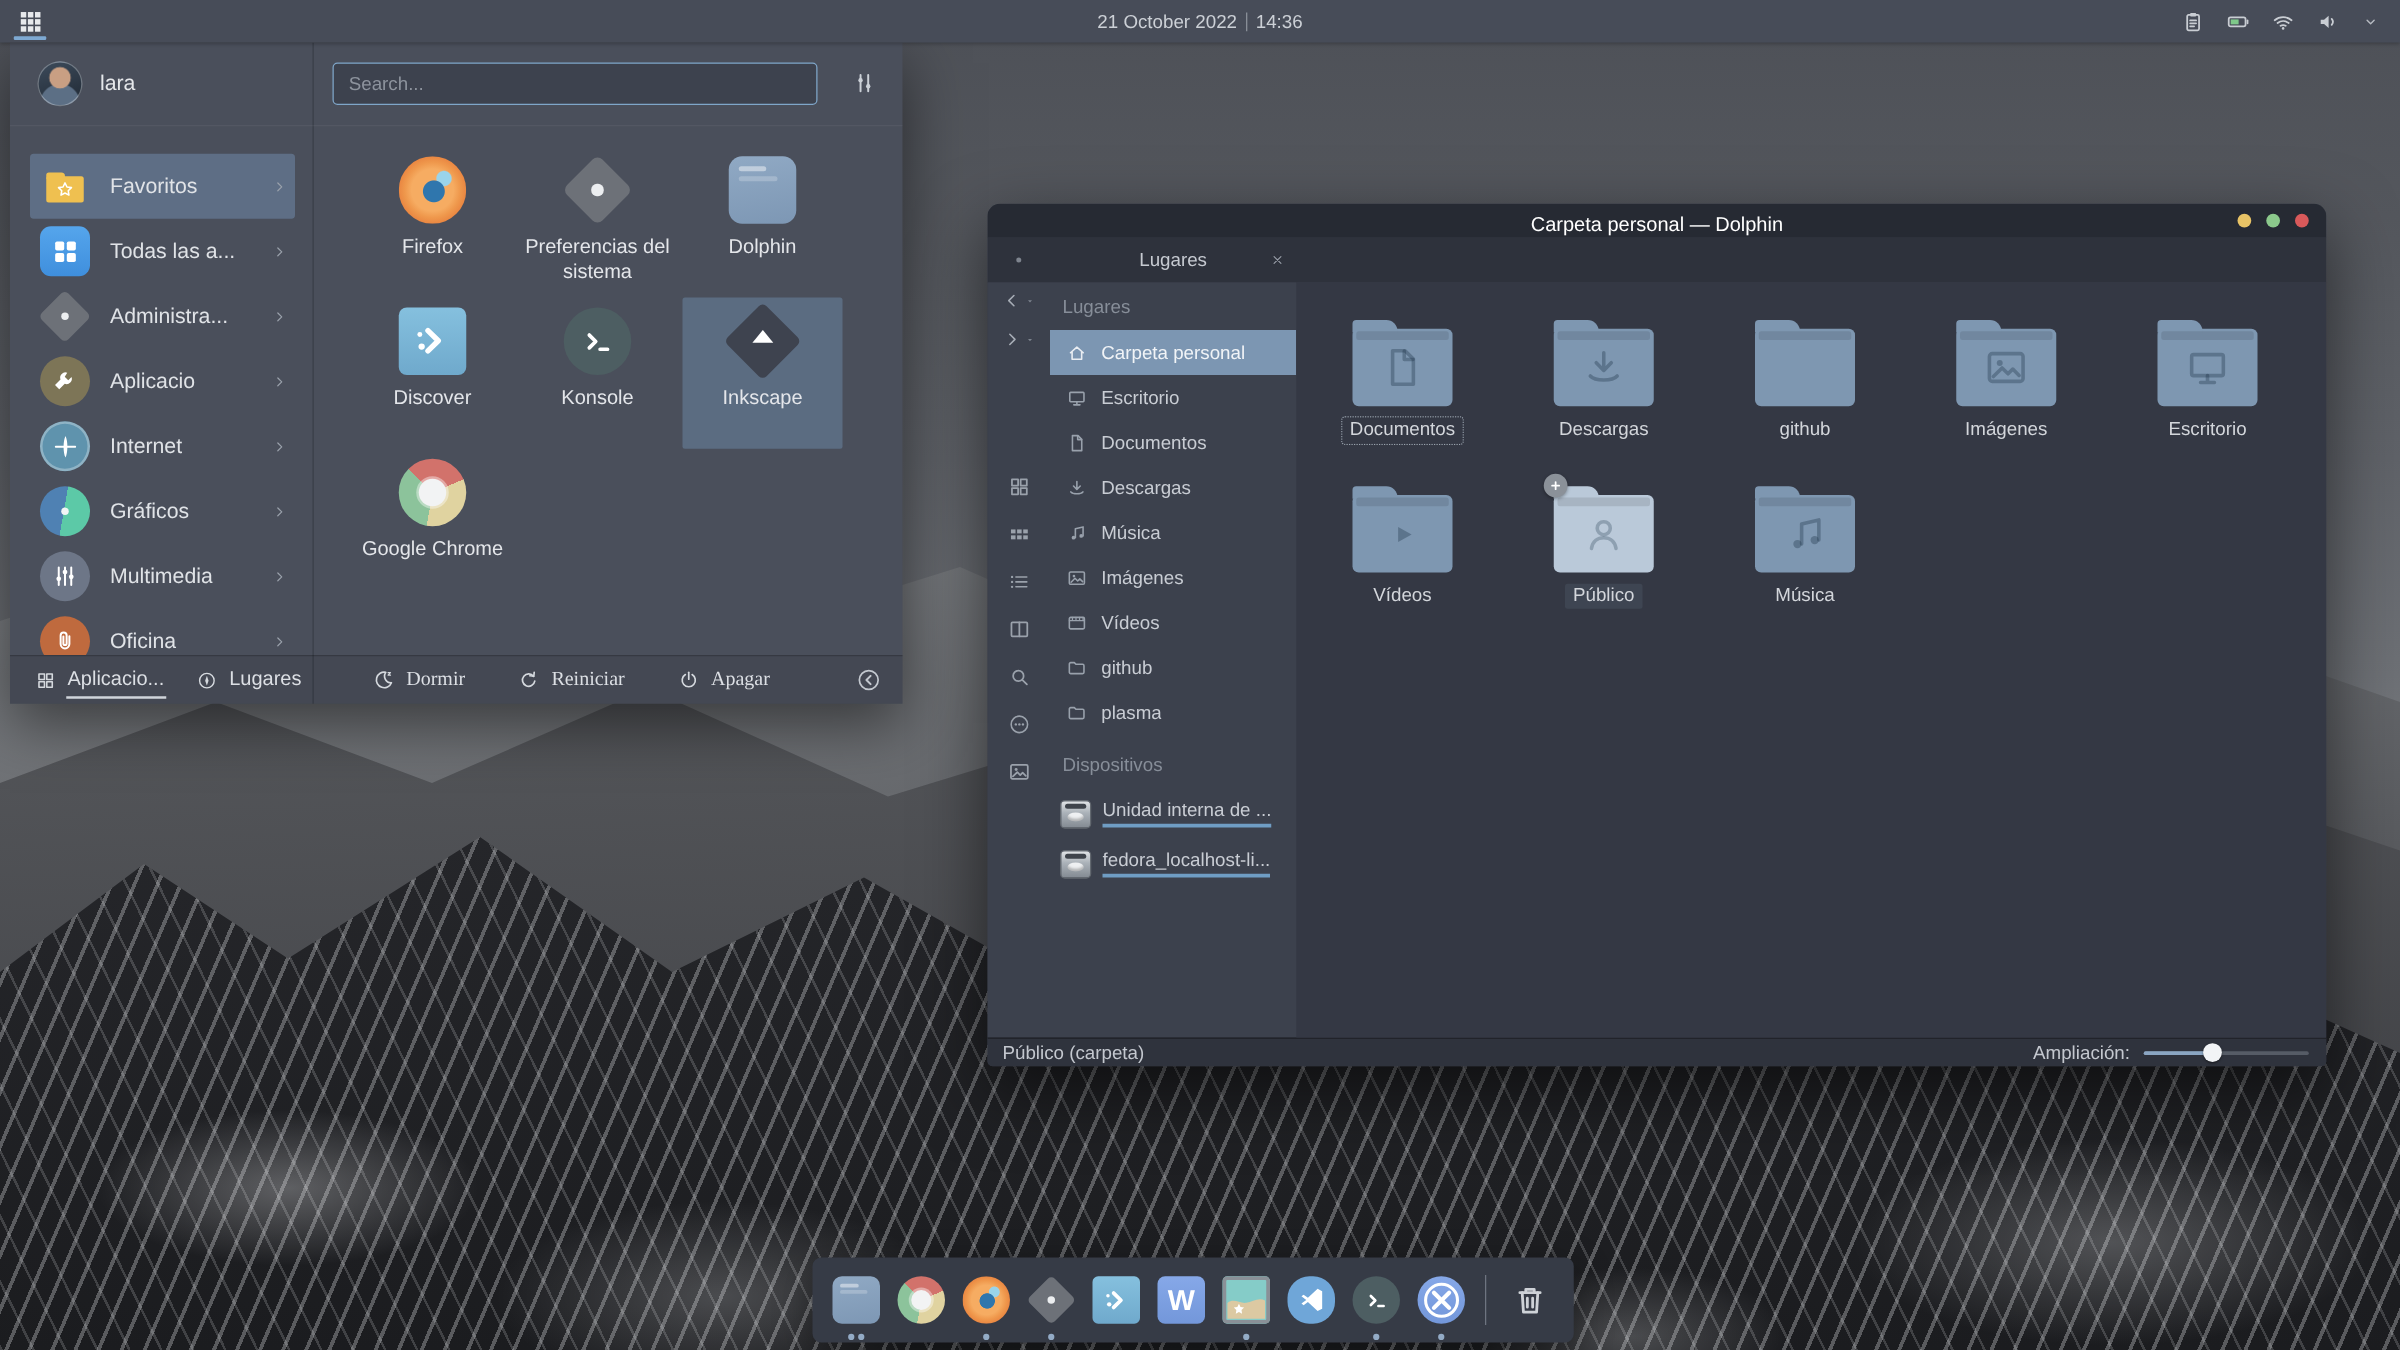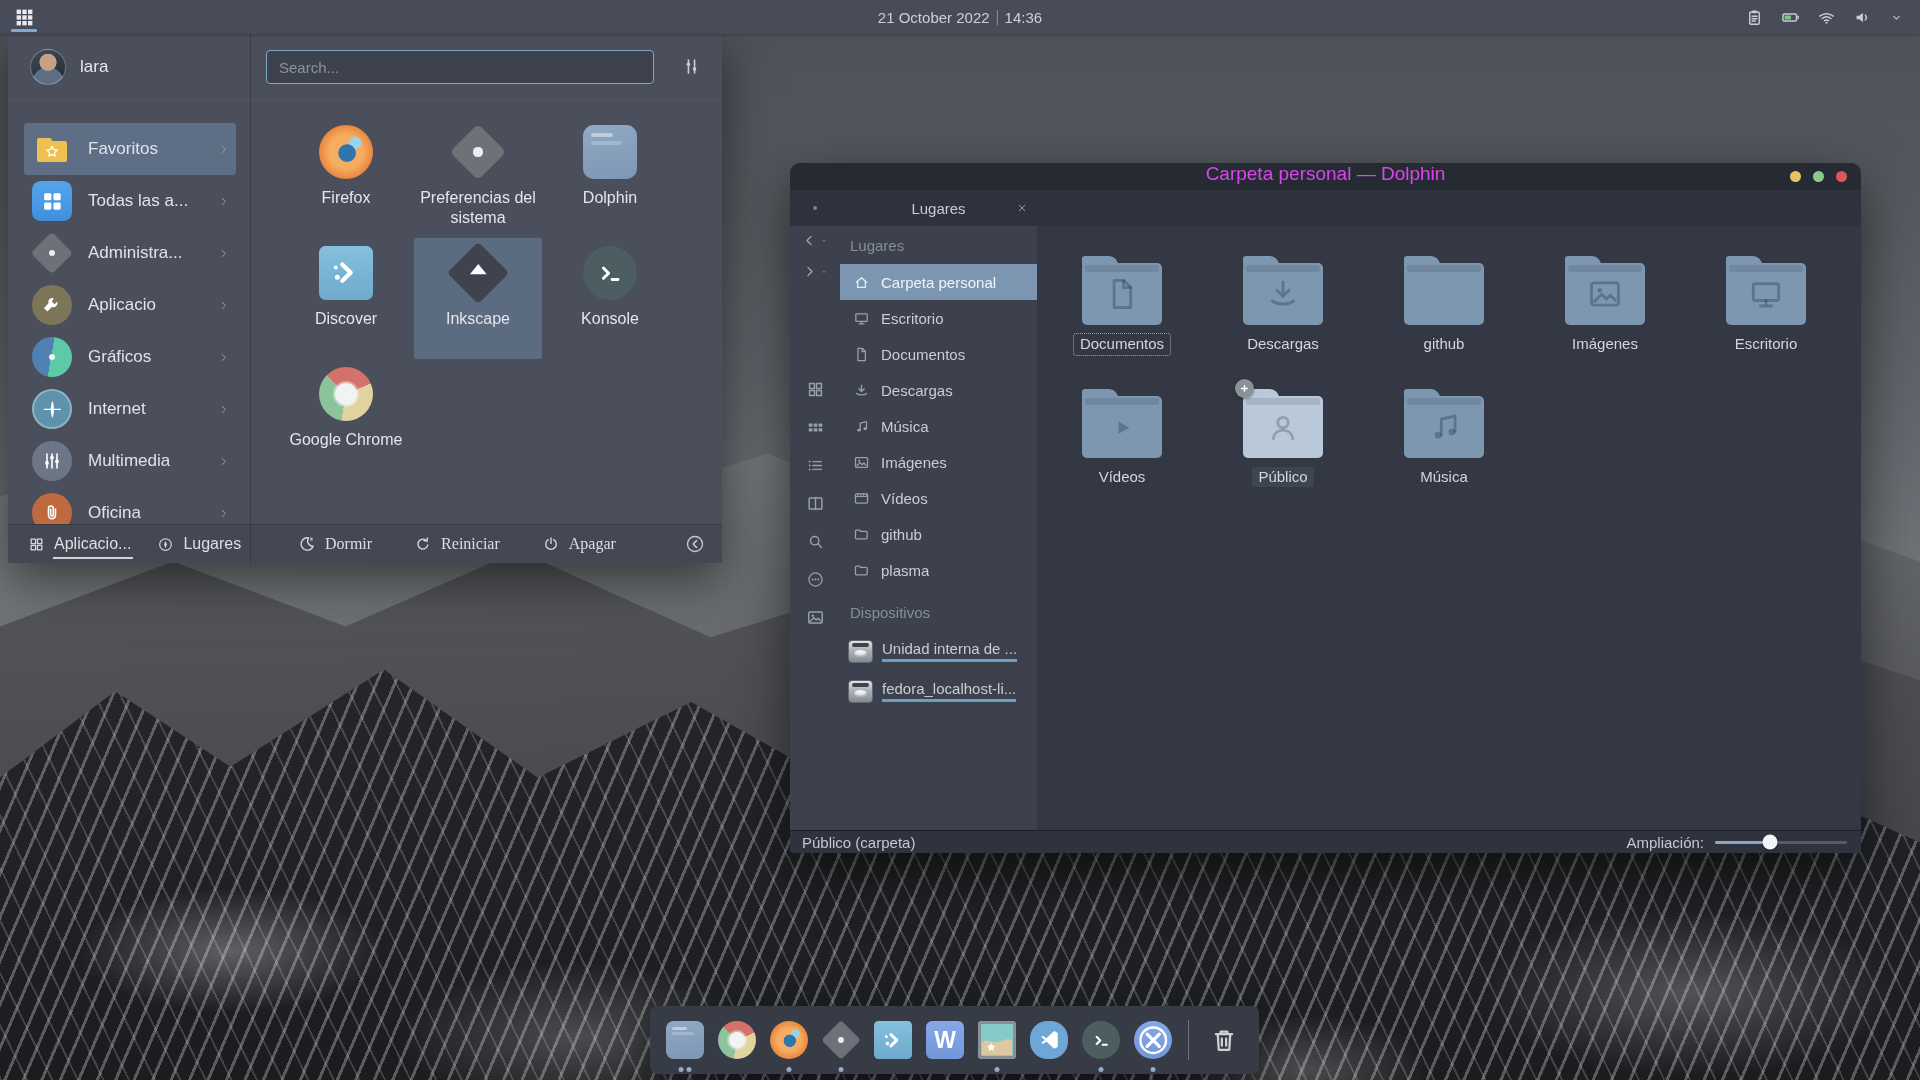--- a/index.html
+++ b/index.html
@@ -112,21 +112,21 @@
   .ic-wapp::after{content:'W';position:relative;z-index:2;color:#fff;font-weight:700;}
   .ic-gwenview{border-radius:10%;background:#85ccc8;box-shadow:inset 0 0 0 3px #8a9097;}
   .ic-gwenview .ovl{width:100%;height:100%;}
   .ic-code{border-radius:46%;background:#6fa6d8;}
   .ic-code .ovl{width:68%;height:68%;}
   .ic-xorg{border-radius:50%;background:linear-gradient(#86a8e8,#7397da);}
   .ic-xorg .ovl{width:96%;height:96%;}
 
   
   .dolphin{position:absolute;left:790px;top:163px;width:1071px;height:690px;border-radius:10px 10px 4px 4px;overflow:hidden;background:var(--winbg,#3c414d);display:flex;flex-direction:column;z-index:40;box-shadow:0 20px 55px rgba(0,0,0,.55);}
-  .titlebar{height:27px;flex:none;background:var(--titlebar,#262a33);display:flex;align-items:flex-start;justify-content:center;position:relative;font-size:19px;color:#d946ef;}
+  .titlebar{height:27px;flex:none;background:var(--titlebar,#262a33);display:flex;align-items:flex-end;justify-content:center;position:relative;font-size:16px;color:#ffffff;}
   .lights{position:absolute;right:14px;top:8px;display:flex;gap:12px;}
   .lights span{width:11px;height:11px;border-radius:50%;display:block;}
   .toolbar{height:36px;flex:none;background:var(--toolbarbg,#2e323c);display:flex;align-items:center;}
   .tb-left{width:50px;flex:none;display:flex;justify-content:center;}
   .navdot-top{width:4px;height:4px;border-radius:50%;background:#7e848e;}
   .panel-head{width:197px;flex:none;display:flex;align-items:center;justify-content:center;position:relative;color:#c6cad1;font-size:15px;}
   .ph-close{position:absolute;right:9px;width:12px;height:12px;color:#9aa0aa;}
   .urlzone{flex:1;display:flex;align-items:center;padding:0 12px 0 6px;}
   .urlbar{flex:1;height:28px;background:var(--urlbg,#1f232c);border-radius:3px;display:flex;align-items:center;padding:0 10px;gap:9px;}
   .mini-folder{width:16px;height:12px;background:#63b568;border-radius:2px;position:relative;flex:none;margin-top:2px;}
@@ -334,39 +334,39 @@
             </span>
             <span class="cat-label">Aplicacio</span>
             <span class="chev" data-icon="chevrt">
               <svg viewBox="0 0 24 24" fill="none" stroke="currentColor" stroke-width="1.8" stroke-linecap="round" stroke-linejoin="round">
                 <path d="M9.7 6.2l5.8 5.8-5.8 5.8"></path>
               </svg>
             </span>
           </div>
 
           <div class="cat-row">
-            <span class="cat-ic ic ic-catgfx"></span>
-            <span class="cat-label">Gráficos</span>
-            <span class="chev" data-icon="chevrt">
-              <svg viewBox="0 0 24 24" fill="none" stroke="currentColor" stroke-width="1.8" stroke-linecap="round" stroke-linejoin="round">
-                <path d="M9.7 6.2l5.8 5.8-5.8 5.8"></path>
-              </svg>
-            </span>
-          </div>
-
-          <div class="cat-row">
             <span class="cat-ic ic ic-catnet">
               <span class="ovl" data-icon="needle">
                 <svg viewBox="0 0 24 24" fill="none" stroke="currentColor" stroke-width="1.8" stroke-linecap="round" stroke-linejoin="round">
                   <path d="M12 4.8c1.7 3.4 1.7 11 0 14.4-1.7-3.4-1.7-11 0-14.4z" fill="currentColor" stroke="none"></path>
                   <path d="M5.5 12h13" stroke-width="1.2"></path>
                 </svg>
               </span>
             </span>
             <span class="cat-label">Internet</span>
+            <span class="chev" data-icon="chevrt">
+              <svg viewBox="0 0 24 24" fill="none" stroke="currentColor" stroke-width="1.8" stroke-linecap="round" stroke-linejoin="round">
+                <path d="M9.7 6.2l5.8 5.8-5.8 5.8"></path>
+              </svg>
+            </span>
+          </div>
+
+          <div class="cat-row">
+            <span class="cat-ic ic ic-catgfx"></span>
+            <span class="cat-label">Gráficos</span>
             <span class="chev" data-icon="chevrt">
               <svg viewBox="0 0 24 24" fill="none" stroke="currentColor" stroke-width="1.8" stroke-linecap="round" stroke-linejoin="round">
                 <path d="M9.7 6.2l5.8 5.8-5.8 5.8"></path>
               </svg>
             </span>
           </div>
 
           <div class="cat-row">
             <span class="cat-ic ic ic-catmm">
               <span class="ovl" data-icon="sliders3v">
@@ -427,40 +427,40 @@
                   <svg viewBox="0 0 24 24" fill="none" stroke="currentColor" stroke-width="1.8" stroke-linecap="round" stroke-linejoin="round">
                     <path d="M10.2 7.5l4.6 4.5-4.6 4.5" stroke-width="2.4"></path>
                     <circle cx="6.6" cy="9.2" r="1.1" fill="currentColor" stroke="none"></circle>
                     <circle cx="7.4" cy="14.6" r="1.4" fill="currentColor" stroke="none"></circle>
                   </svg>
                 </span>
               </span>
               <span class="app-label">Discover</span>
             </div>
 
+            <div class="app-cell">
+              <span class="app-ic ic ic-konsole">
+                <span class="ovl" data-icon="prompt">
+                  <svg viewBox="0 0 24 24" fill="none" stroke="currentColor" stroke-width="1.8" stroke-linecap="round" stroke-linejoin="round">
+                    <path d="M7 8.2l3.8 3.8L7 15.8M13.4 16.6h4.4" stroke-width="2.2"></path>
+                  </svg>
+                </span>
+              </span>
+              <span class="app-label">Konsole</span>
+            </div>
+
             <div class="app-cell selected">
               <span class="app-ic ic ic-inkscape">
                 <span class="ovl" data-icon="mountain">
                   <svg viewBox="0 0 24 24" fill="none" stroke="currentColor" stroke-width="1.8" stroke-linecap="round" stroke-linejoin="round">
                     <path d="M12 5.5l5.8 7.2H6.2z" fill="currentColor" stroke="none"></path>
                   </svg>
                 </span>
               </span>
               <span class="app-label">Inkscape</span>
-            </div>
-
-            <div class="app-cell">
-              <span class="app-ic ic ic-konsole">
-                <span class="ovl" data-icon="prompt">
-                  <svg viewBox="0 0 24 24" fill="none" stroke="currentColor" stroke-width="1.8" stroke-linecap="round" stroke-linejoin="round">
-                    <path d="M7 8.2l3.8 3.8L7 15.8M13.4 16.6h4.4" stroke-width="2.2"></path>
-                  </svg>
-                </span>
-              </span>
-              <span class="app-label">Konsole</span>
             </div>
 
             <div class="app-cell">
               <span class="app-ic ic ic-chrome"></span>
               <span class="app-label">Google Chrome</span>
             </div>
 
         </div>
       </div>
     </div>

